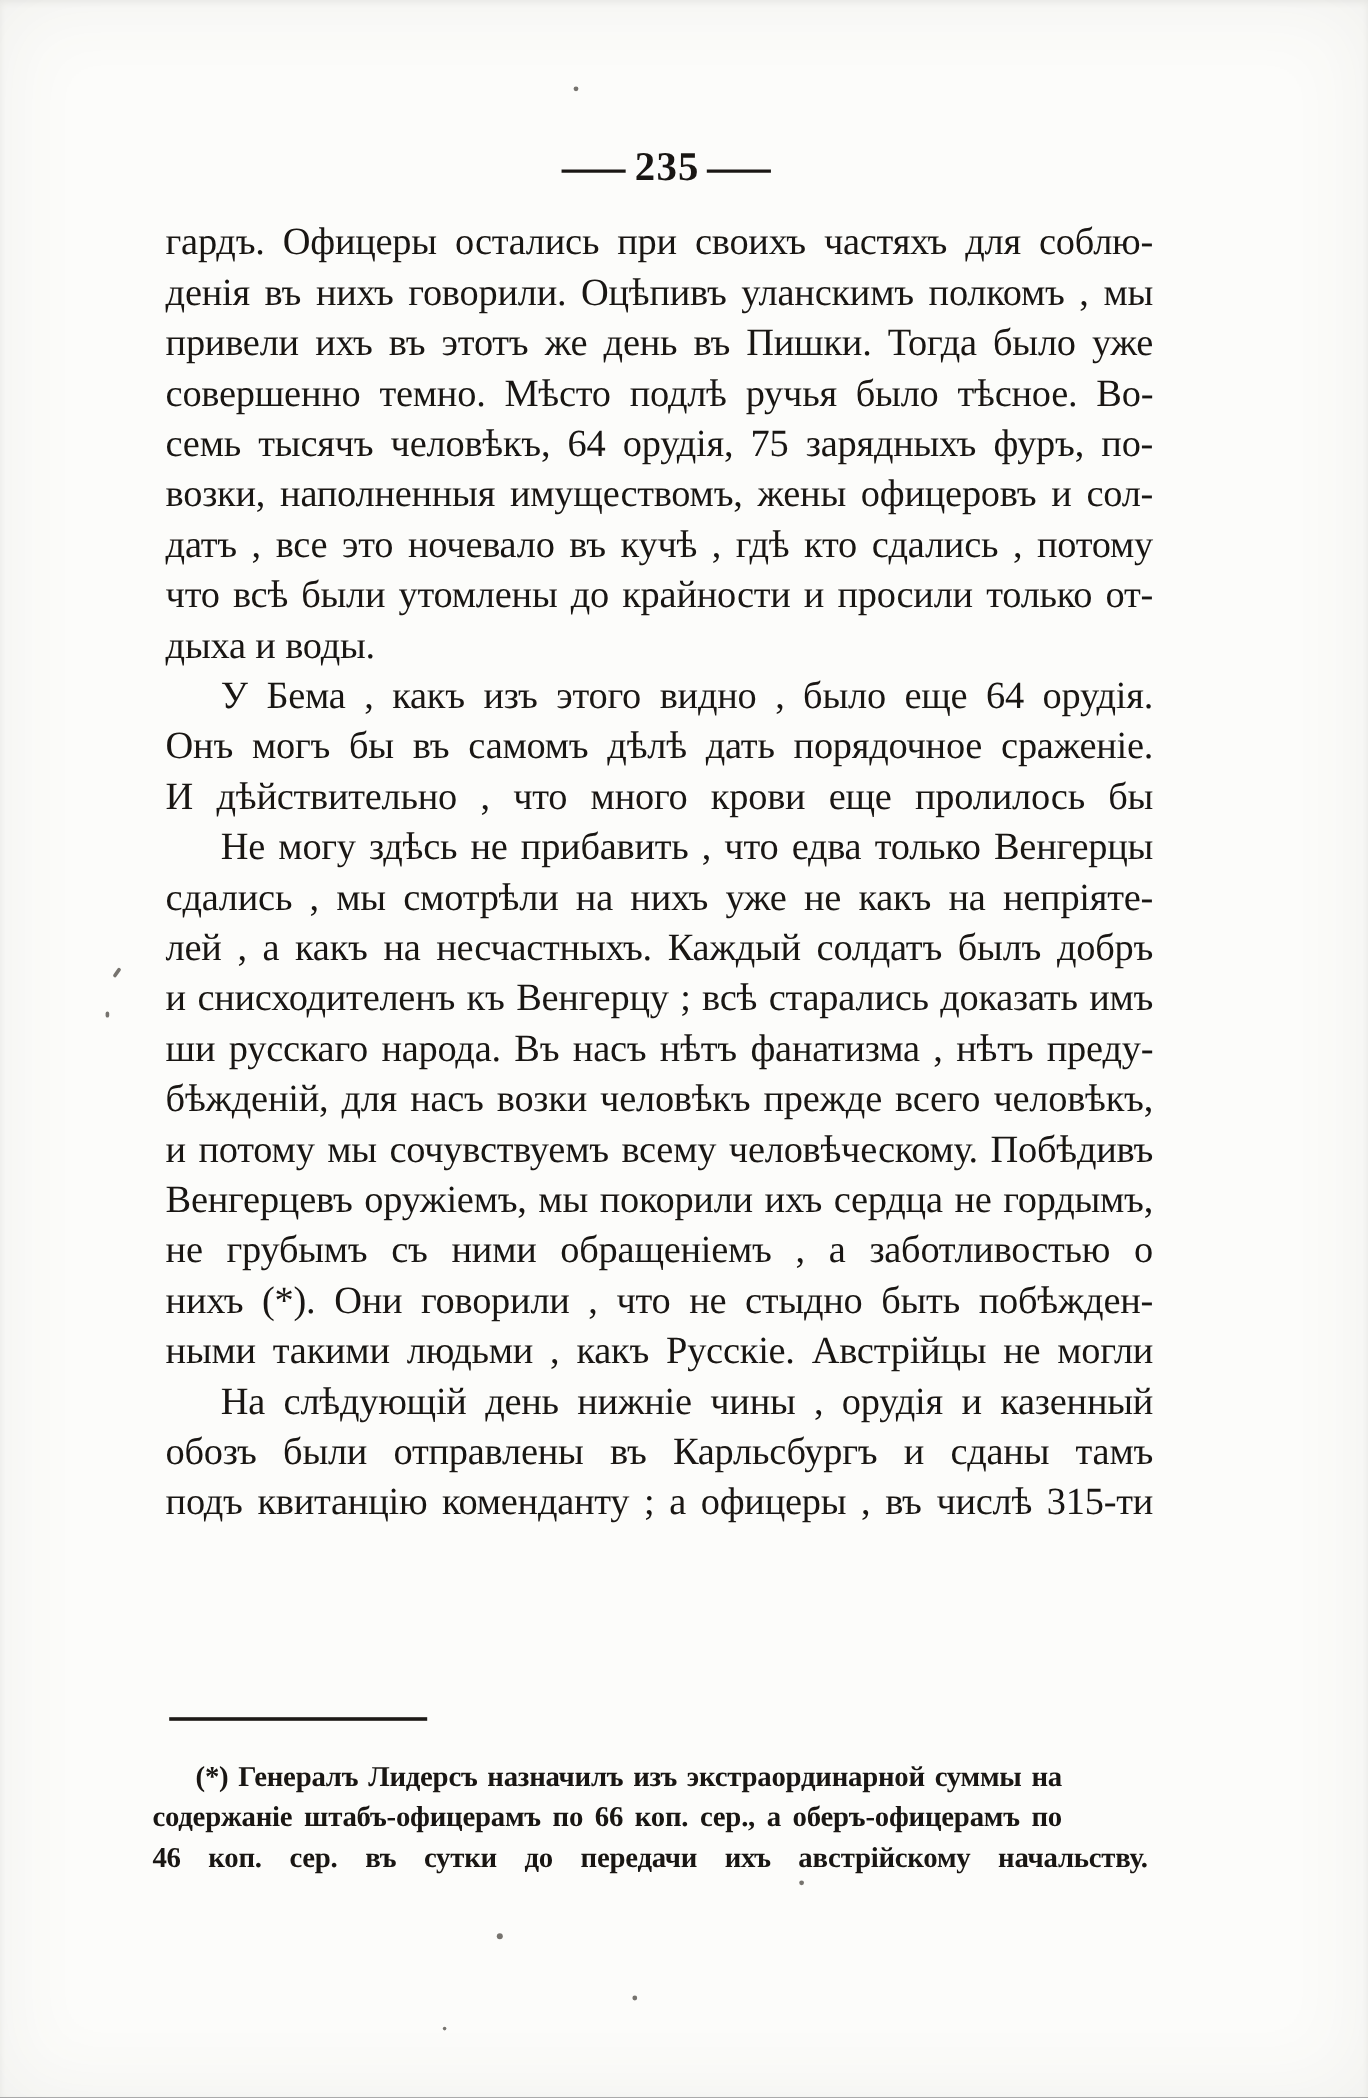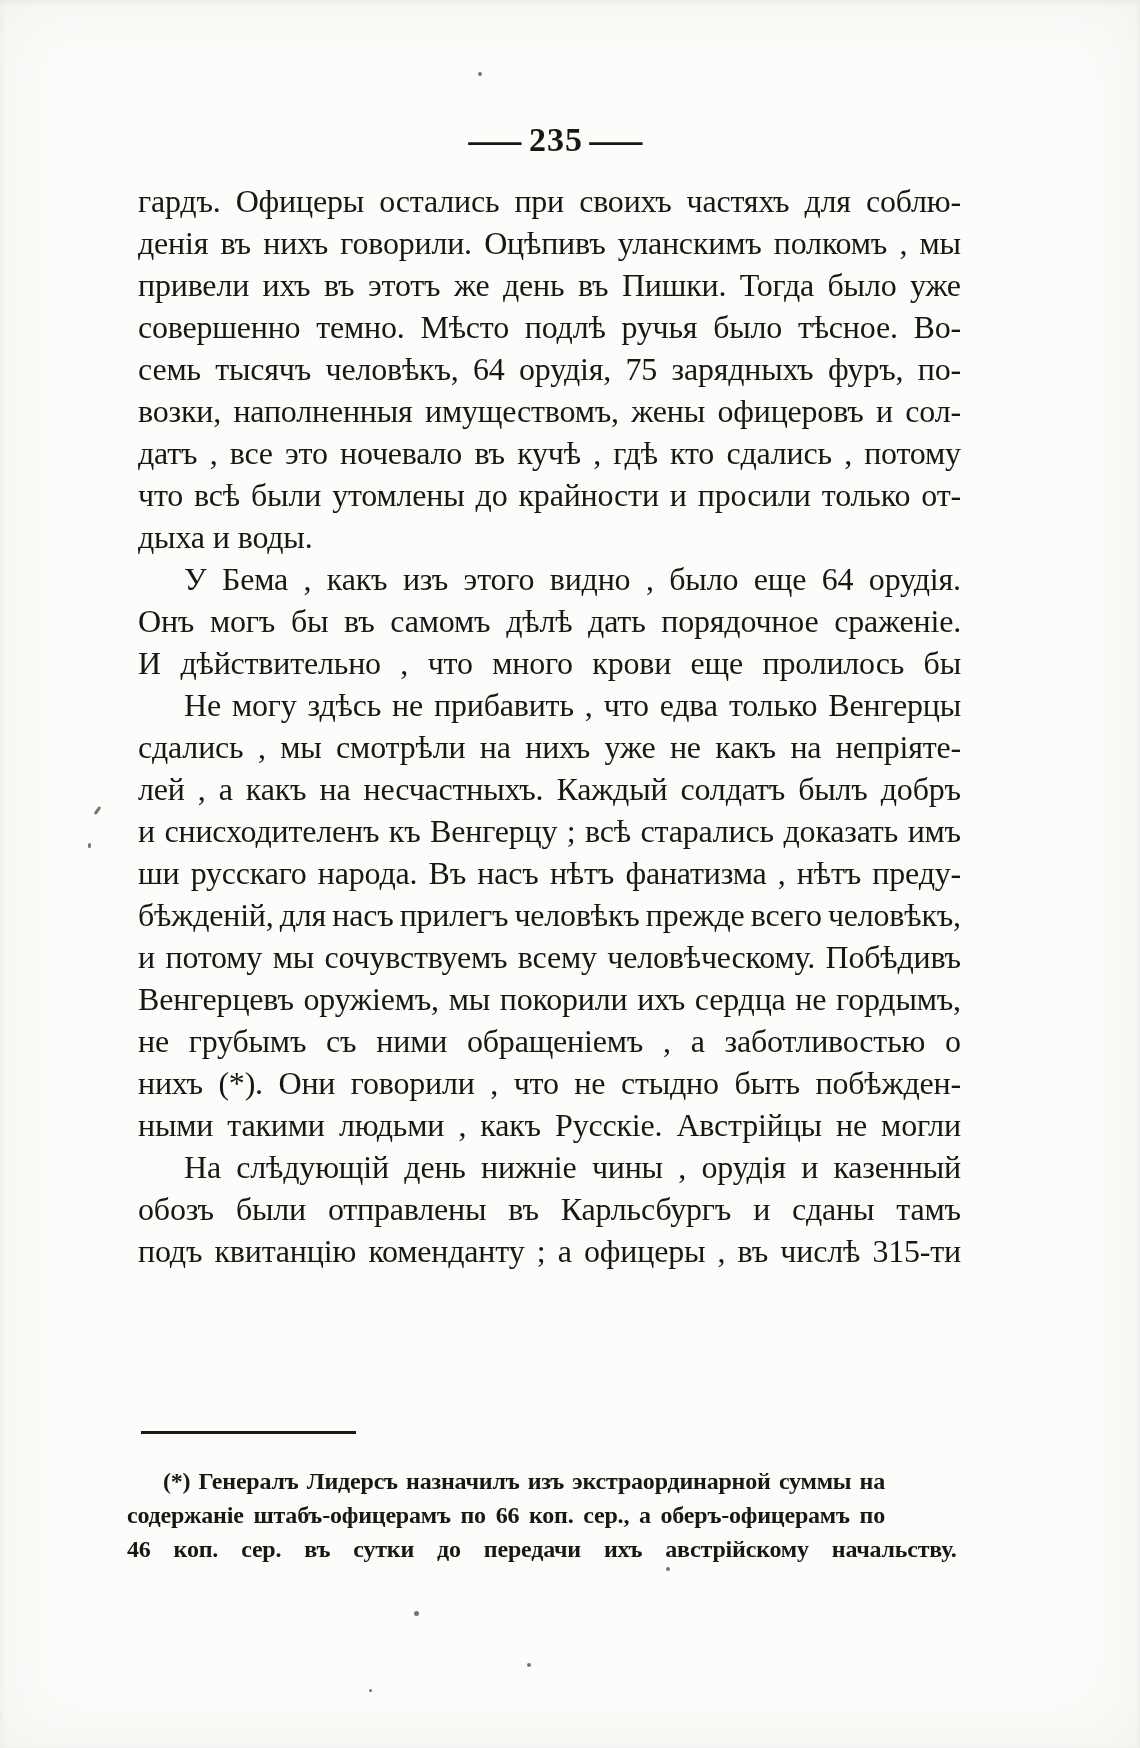--- a/index.html
+++ b/index.html
@@ -118,21 +118,21 @@
       <div class="line"><span>что</span><span>всѣ</span><span>были</span><span>утомлены</span><span>до</span><span>крайности</span><span>и</span><span>просили</span><span>только</span><span>от-</span></div>
       <div class="line parend"><span>дыха</span><span>и</span><span>воды.</span></div>
       <div class="line indent"><span>У</span><span>Бема</span><span>,</span><span>какъ</span><span>изъ</span><span>этого</span><span>видно</span><span>,</span><span>было</span><span>еще</span><span>64</span><span>орудія.</span></div>
       <div class="line"><span>Онъ</span><span>могъ</span><span>бы</span><span>въ</span><span>самомъ</span><span>дѣлѣ</span><span>дать</span><span>порядочное</span><span>сраженіе.</span></div>
       <div class="line"><span>И</span><span>дѣйствительно</span><span>,</span><span>что</span><span>много</span><span>крови</span><span>еще</span><span>пролилось</span><span>бы</span></div>
       <div class="line indent"><span>Не</span><span>могу</span><span>здѣсь</span><span>не</span><span>прибавить</span><span>,</span><span>что</span><span>едва</span><span>только</span><span>Венгерцы</span></div>
       <div class="line"><span>сдались</span><span>,</span><span>мы</span><span>смотрѣли</span><span>на</span><span>нихъ</span><span>уже</span><span>не</span><span>какъ</span><span>на</span><span>непріяте-</span></div>
       <div class="line"><span>лей</span><span>,</span><span>а</span><span>какъ</span><span>на</span><span>несчастныхъ.</span><span>Каждый</span><span>солдатъ</span><span>былъ</span><span>добръ</span></div>
       <div class="line"><span>и</span><span>снисходителенъ</span><span>къ</span><span>Венгерцу</span><span>;</span><span>всѣ</span><span>старались</span><span>доказать</span><span>имъ</span></div>
       <div class="line"><span>ши</span><span>русскаго</span><span>народа.</span><span>Въ</span><span>насъ</span><span>нѣтъ</span><span>фанатизма</span><span>,</span><span>нѣтъ</span><span>преду-</span></div>
-      <div class="line"><span>бѣжденій,</span><span>для</span><span>насъ</span><span>прилегъ</span><span>человѣкъ</span><span>прежде</span><span>всего</span><span>человѣкъ,</span></div>
+      <div class="line"><span>бѣжденій,</span><span>для</span><span>насъ</span><span>возки</span><span>человѣкъ</span><span>прежде</span><span>всего</span><span>человѣкъ,</span></div>
       <div class="line"><span>и</span><span>потому</span><span>мы</span><span>сочувствуемъ</span><span>всему</span><span>человѣческому.</span><span>Побѣдивъ</span></div>
       <div class="line"><span>Венгерцевъ</span><span>оружіемъ,</span><span>мы</span><span>покорили</span><span>ихъ</span><span>сердца</span><span>не</span><span>гордымъ,</span></div>
       <div class="line"><span>не</span><span>грубымъ</span><span>съ</span><span>ними</span><span>обращеніемъ</span><span>,</span><span>а</span><span>заботливостью</span><span>о</span></div>
       <div class="line"><span>нихъ</span><span>(*).</span><span>Они</span><span>говорили</span><span>,</span><span>что</span><span>не</span><span>стыдно</span><span>быть</span><span>побѣжден-</span></div>
       <div class="line"><span>ными</span><span>такими</span><span>людьми</span><span>,</span><span>какъ</span><span>Русскіе.</span><span>Австрійцы</span><span>не</span><span>могли</span></div>
       <div class="line indent"><span>На</span><span>слѣдующій</span><span>день</span><span>нижніе</span><span>чины</span><span>,</span><span>орудія</span><span>и</span><span>казенный</span></div>
       <div class="line"><span>обозъ</span><span>были</span><span>отправлены</span><span>въ</span><span>Карльсбургъ</span><span>и</span><span>сданы</span><span>тамъ</span></div>
       <div class="line"><span>подъ</span><span>квитанцію</span><span>коменданту</span><span>;</span><span>а</span><span>офицеры</span><span>,</span><span>въ</span><span>числѣ</span><span>315-ти</span></div>
     </div>
 

